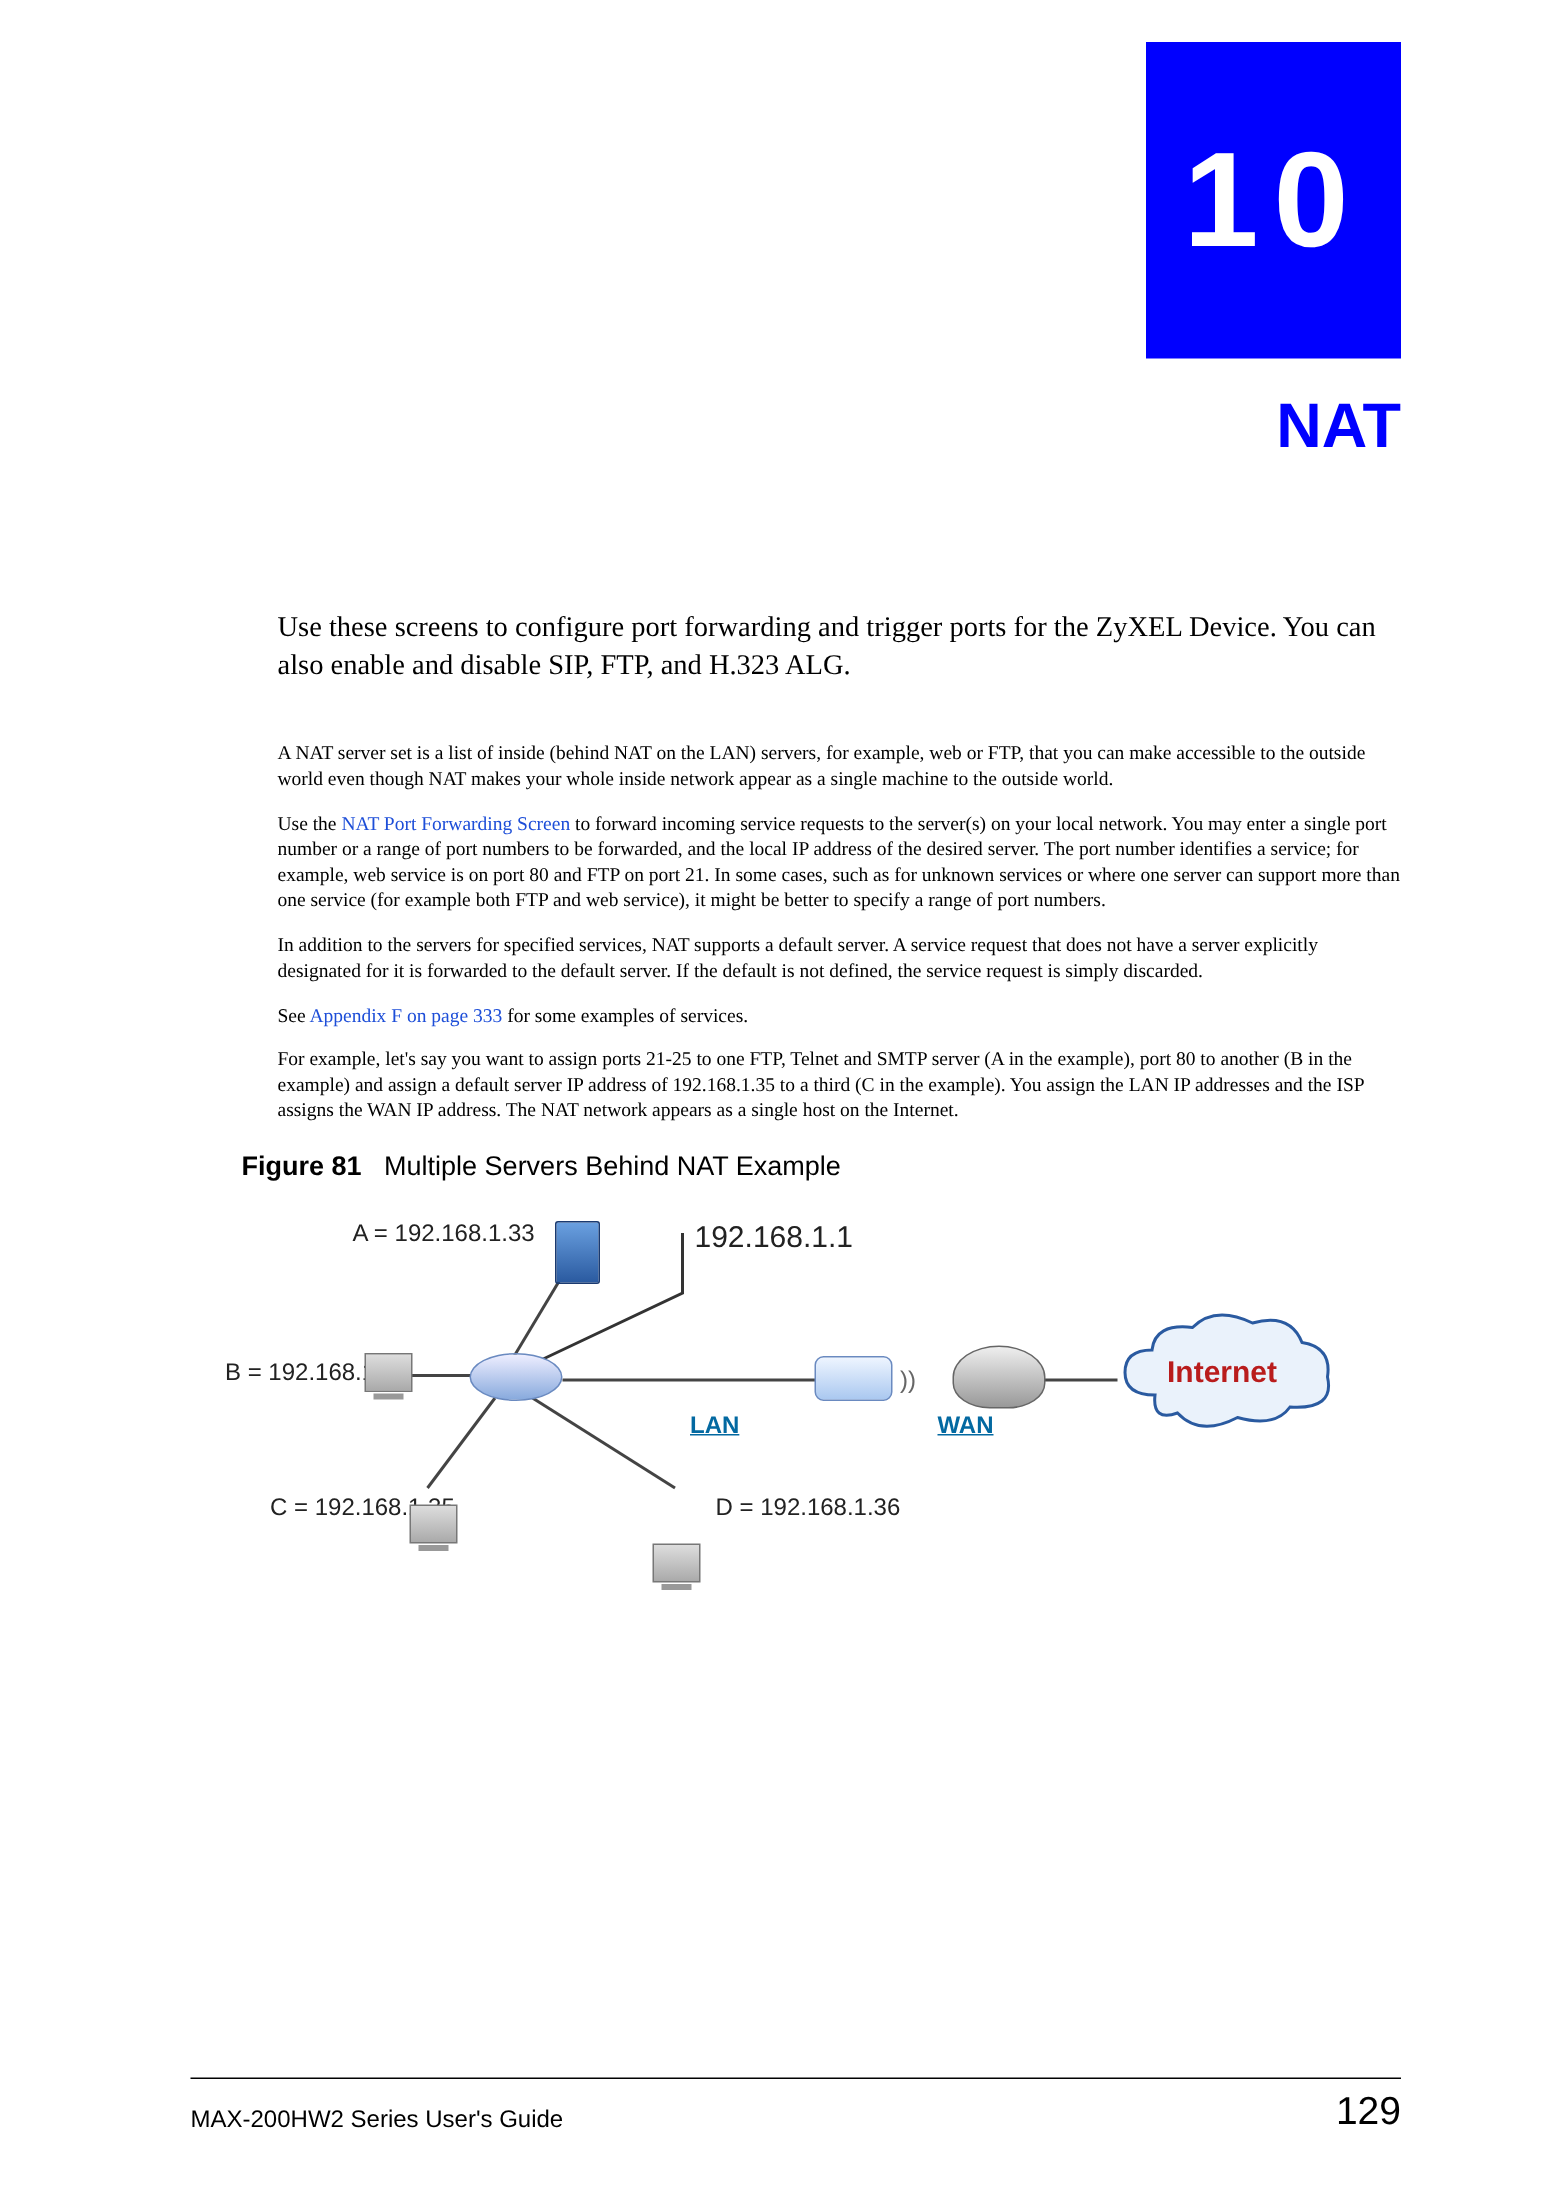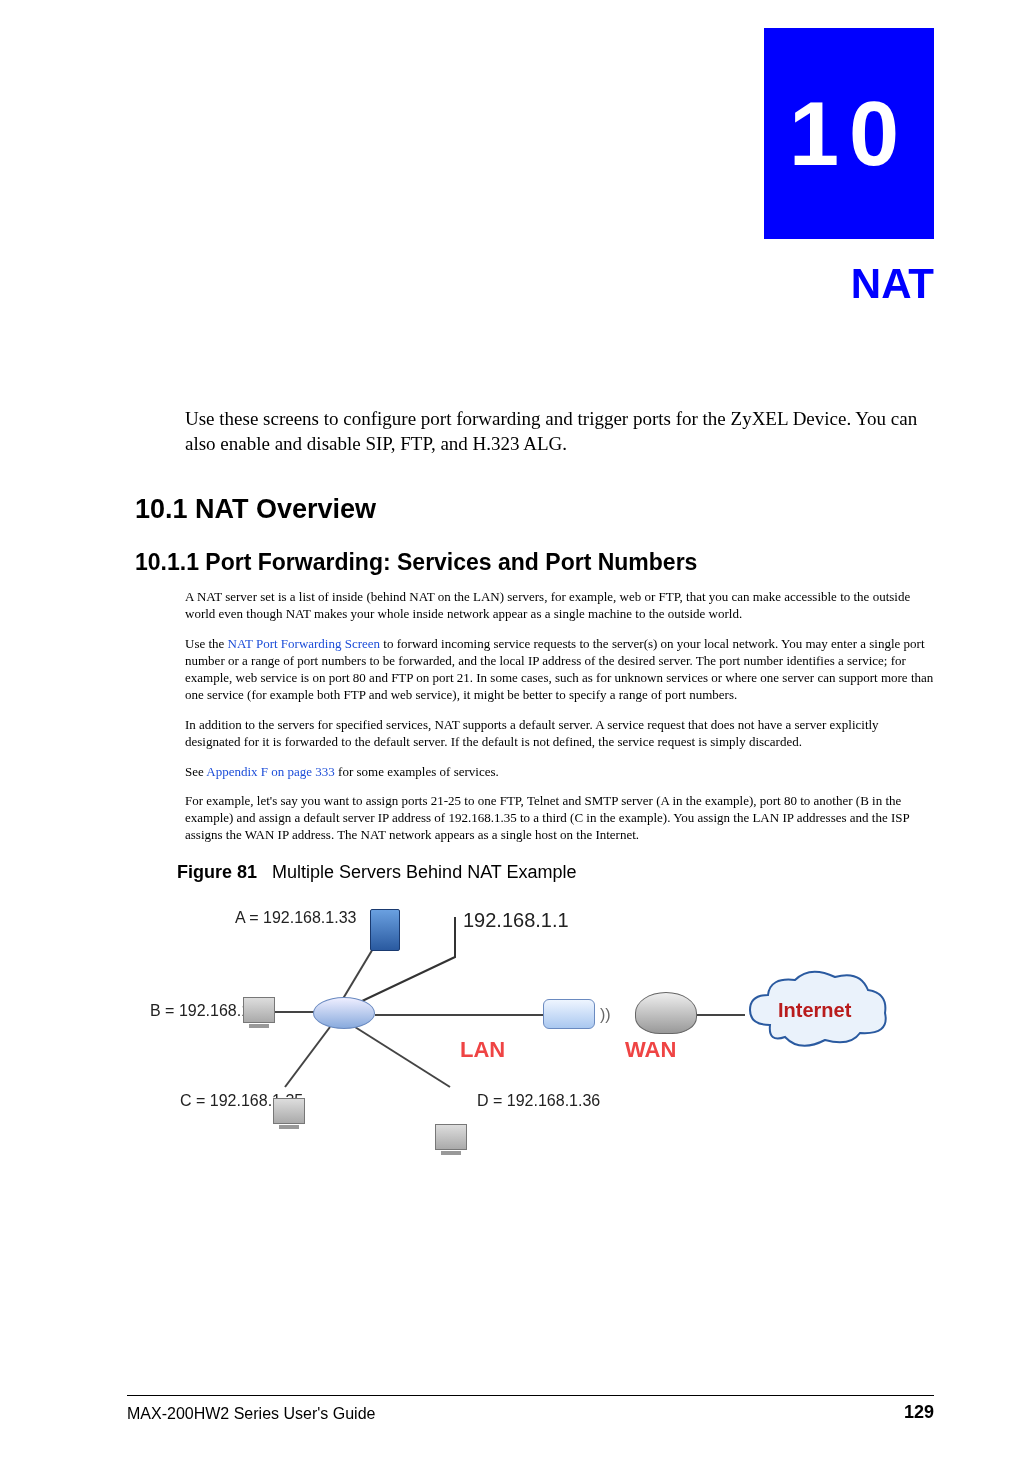--- a/index.html
+++ b/index.html
@@ -80,21 +80,21 @@
     line-height: 1.3;
     margin-bottom: 12px;
     margin-left: 50px;
   }
   .link {
     color: #1d4ed8;
   }
   .figure-caption {
     font-family: Arial, Helvetica, sans-serif;
     font-size: 18px;
-    margin-left: 42px;
+    margin-left: 26px;
     margin-top: 18px;
     margin-bottom: 14px;
   }
   .figure-caption .fignum { font-weight: 700; }
   .diagram {
     position: relative;
     margin-left: 50px;
     width: 720px;
     height: 230px;
     font-family: Arial, Helvetica, sans-serif;
@@ -107,21 +107,21 @@
     bottom: 36px;
     border-top: 1.5px solid #000;
     padding-top: 6px;
     display: flex;
     justify-content: space-between;
     align-items: flex-end;
     font-family: Arial, Helvetica, sans-serif;
     margin-left: 32px;
   }
   .footer .guide { font-size: 16px; }
-  .footer .pagenum { font-size: 18px; font-weight: 700; }
+  .footer .pagenum { font-size: 26px; font-weight: 400; }
 
   
   .d-label { position: absolute; color: #222; }
   .d-item { position: absolute; }
   .server-icon {
     width: 28px; height: 40px;
     background: linear-gradient(#6aa0e0,#2a5aa0);
     border:1px solid #1a3a70;
     border-radius:2px;
   }
@@ -152,43 +152,39 @@
     background: linear-gradient(#eee,#999);
     border:1px solid #666;
     border-radius: 50% 50% 40% 40%;
   }
   .cloud {
     width: 150px; height: 90px;
     position: absolute;
   }
   .cloud svg { width:100%; height:100%; }
   .lan-wan {
-    position:absolute; font-size:22px; font-weight:600; color:#ef4444;
+    position:absolute; font-size:16px; font-weight:600; color:#0369a1;text-decoration:underline;
   }
   svg.lines { position:absolute; left:0; top:0; width:720px; height:230px; pointer-events:none; }
 </style>
 </head>
 <body>
 
 <div class="page">
 
   <div class="chapter-tab">
     <span class="num">10</span>
   </div>
 
   <div class="chapter-title">NAT</div>
 
   <div class="content">
 
     <p class="intro">Use these screens to configure port forwarding and trigger ports for the ZyXEL Device. You can also enable and disable SIP, FTP, and H.323 ALG.</p>
 
-    <div class="indent-block">
-      <h2 class="h1">10.1  NAT Overview</h2>
-      <h3 class="h2">10.1.1  Port Forwarding: Services and Port Numbers</h3>
-    </div>
 
     <p class="body-text">A NAT server set is a list of inside (behind NAT on the LAN) servers, for example, web or FTP, that you can make accessible to the outside world even though NAT makes your whole inside network appear as a single machine to the outside world.</p>
 
     <p class="body-text">
       <span>Use the </span><span class="link">NAT Port Forwarding Screen</span><span> to forward incoming service requests to the server(s) on your local network. You may enter a single port number or a range of port numbers to be forwarded, and the local IP address of the desired server. The port number identifies a service; for example, web service is on port 80 and FTP on port 21. In some cases, such as for unknown services or where one server can support more than one service (for example both FTP and web service), it might be better to specify a range of port numbers.</span>
     </p>
 
     <p class="body-text">In addition to the servers for specified services, NAT supports a default server. A service request that does not have a server explicitly designated for it is forwarded to the default server. If the default is not defined, the service request is simply discarded.</p>
 
     <p class="body-text">

